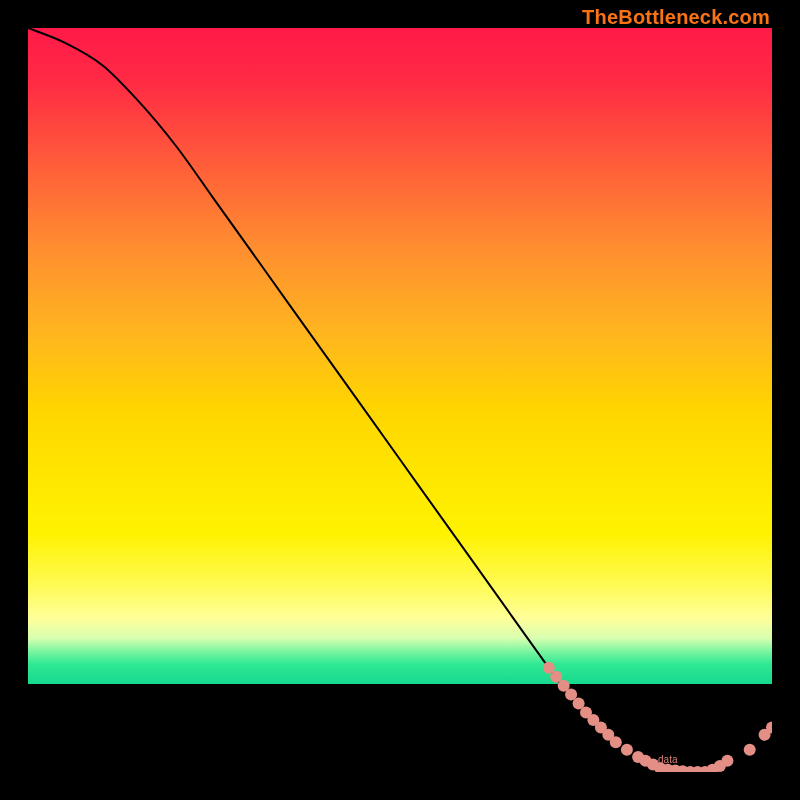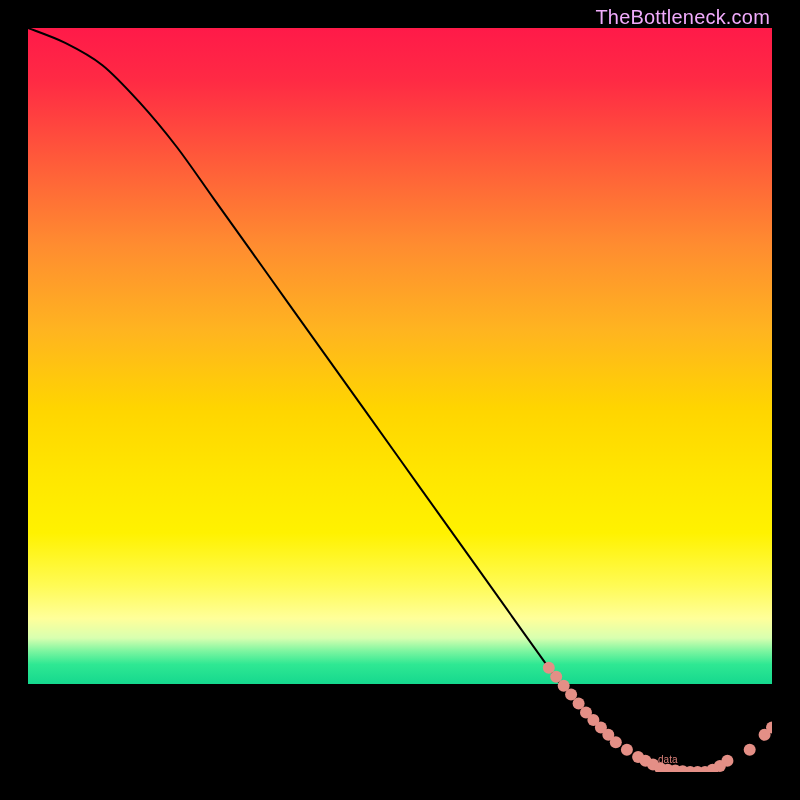--- a/index.html
+++ b/index.html
@@ -37,23 +37,23 @@
       #d8ffb0 93%,
       #7cf5a0 95%,
       #2fe893 97%,
       #15d88e 100%
     );
   }
   .watermark {
     position: absolute;
     top: 6px;
     right: 30px;
-    color: #f0abfc;
+    color: #f97316;
     font-size: 20px;
-    font-weight: 400;
+    font-weight: 700;
     letter-spacing: 0.2px;
   }
   svg.overlay {
     position: absolute;
     left: 0;
     top: 0;
     width: 744px;
     height: 744px;
   }
 </style>

